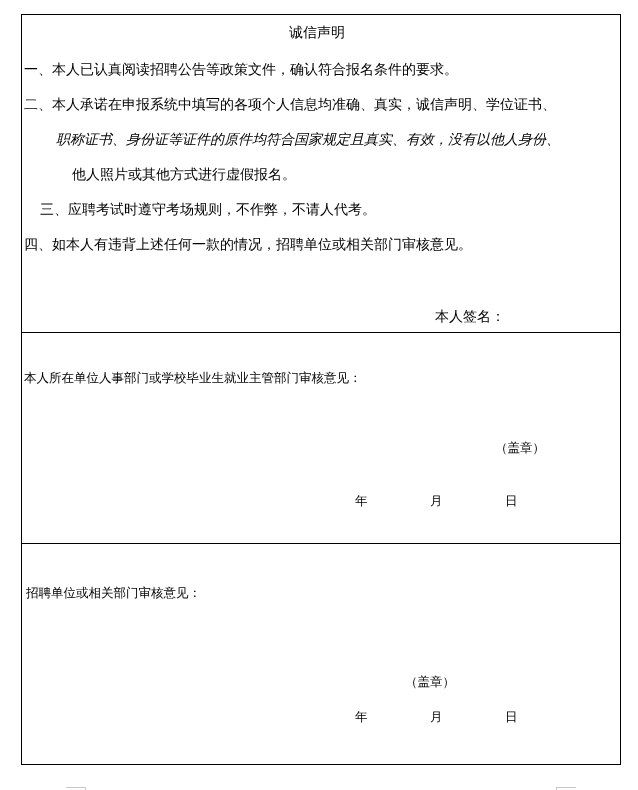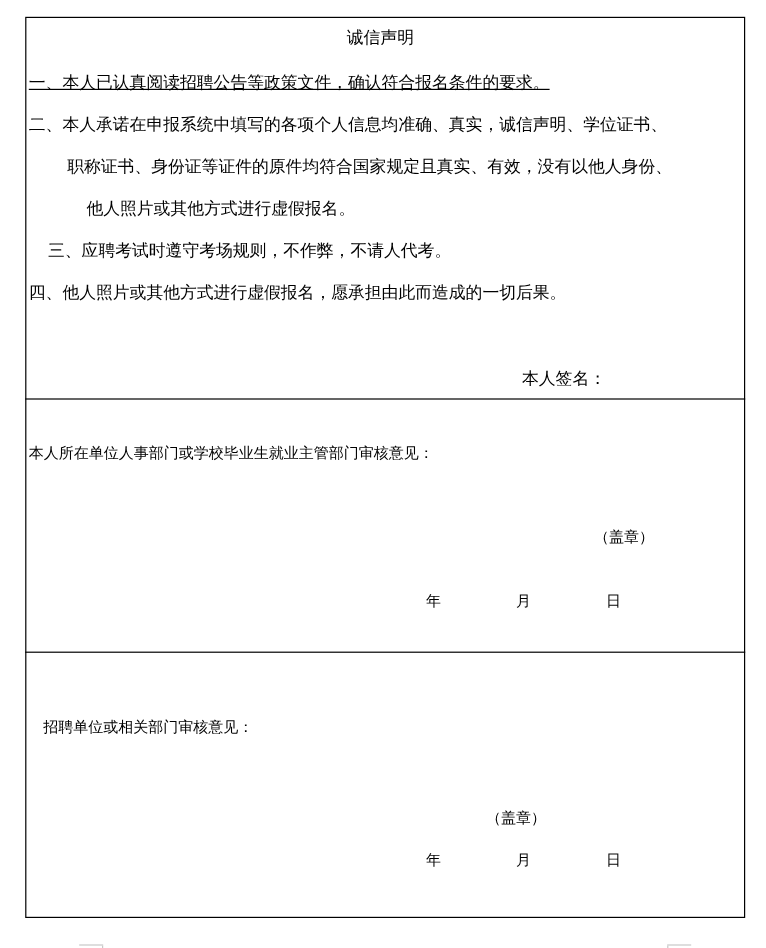--- a/index.html
+++ b/index.html
@@ -15,34 +15,34 @@
   .mark.r::after { content:""; position:absolute; left:0; top:0; width:0; height:3px; border-left:1px solid #c8c8c8; }
 </style>
 </head>
 <body>
 
 <div class="box"></div>
 <div class="hr" style="top:332px;"></div>
 <div class="hr" style="top:543px;"></div>
 
 <div class="t" style="left:289px; top:24px;">诚信声明</div>
-<div class="t" style="left:24px; top:61px;text-decoration:underline;">一、本人已认真阅读招聘公告等政策文件，确认符合报名条件的要求。</div>
+<div class="t" style="left:24px; top:61px;">一、本人已认真阅读招聘公告等政策文件，确认符合报名条件的要求。</div>
 <div class="t" style="left:24px; top:96px;">二、本人承诺在申报系统中填写的各项个人信息均准确、真实，诚信声明、学位证书、</div>
-<div class="t" style="left:56px; top:131px;">职称证书、身份证等证件的原件均符合国家规定且真实、有效，没有以他人身份、</div>
+<div class="t" style="left:56px; top:131px;font-style:italic;">职称证书、身份证等证件的原件均符合国家规定且真实、有效，没有以他人身份、</div>
 <div class="t" style="left:72px; top:166px;">他人照片或其他方式进行虚假报名。</div>
 <div class="t" style="left:24px; top:201px;margin-left:16px;">三、应聘考试时遵守考场规则，不作弊，不请人代考。</div>
-<div class="t" style="left:24px; top:236px;">四、他人照片或其他方式进行虚假报名，愿承担由此而造成的一切后果。</div>
+<div class="t" style="left:24px; top:236px;">四、如本人有违背上述任何一款的情况，招聘单位或相关部门审核意见。</div>
 <div class="t" style="left:408px; top:308px;margin-left:27px;">本人签名：</div>
 
 <div class="t s" style="left:24px; top:370px;">本人所在单位人事部门或学校毕业生就业主管部门审核意见：</div>
 <div class="t s" style="left:495px; top:440px;">（盖章）</div>
 <div class="t s" style="left:355px; top:493px;">年</div>
 <div class="t s" style="left:430px; top:493px;">月</div>
 <div class="t s" style="left:505px; top:493px;">日</div>
 
-<div class="t s" style="left:36px; top:585px;margin-top:13px;">招聘单位或相关部门审核意见：</div>
+<div class="t s" style="left:26px; top:585px;">招聘单位或相关部门审核意见：</div>
 <div class="t s" style="left:405px; top:674px;">（盖章）</div>
 <div class="t s" style="left:355px; top:709px;">年</div>
 <div class="t s" style="left:430px; top:709px;">月</div>
 <div class="t s" style="left:505px; top:709px;">日</div>
 
 <div class="mark l" style="left:66px; top:787px;"></div>
 <div class="mark r" style="left:556px; top:787px;"></div>
 
 </body></html>

